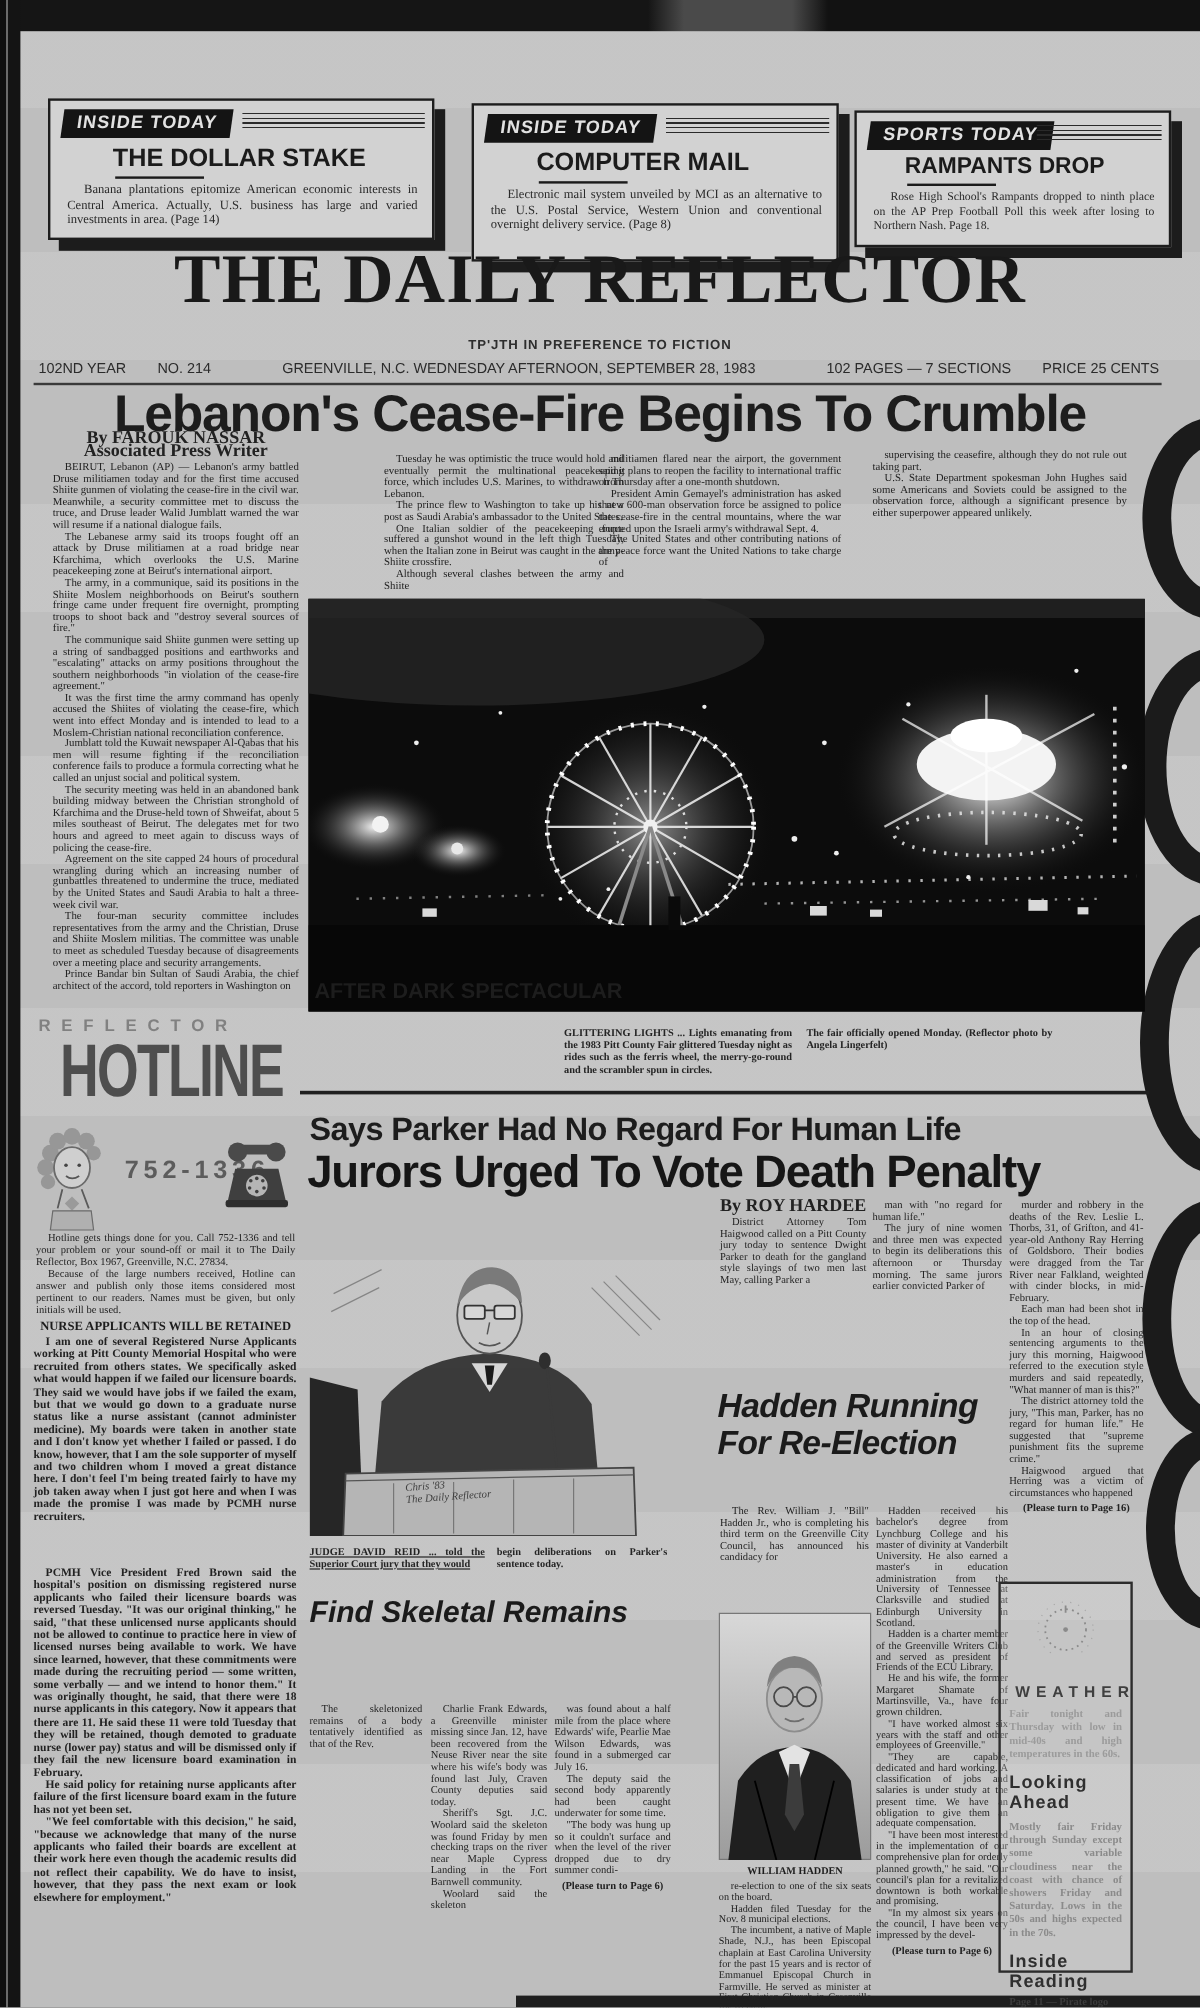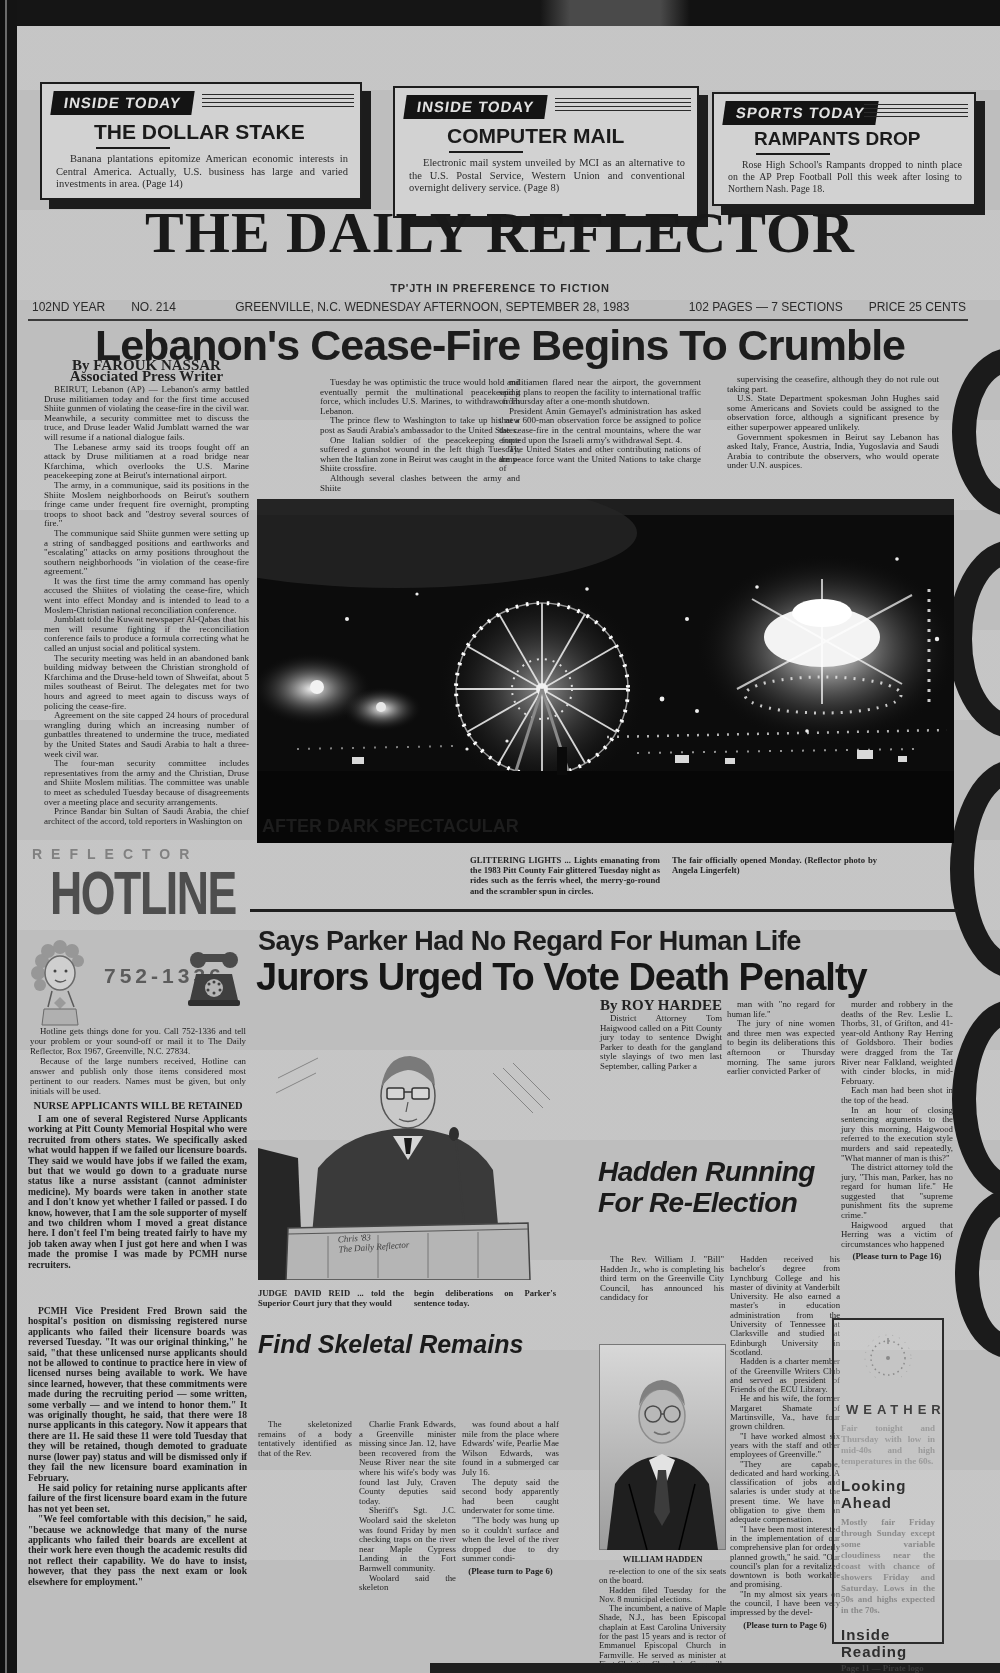--- a/index.html
+++ b/index.html
@@ -79,21 +79,21 @@
     letter-spacing:-2px;transform:scaleX(.72);transform-origin:left top;}
   .hotline-phone{position:absolute;left:104px;top:964px;font:bold 21px "Liberation Sans",sans-serif;letter-spacing:4px;color:#5c5c5c;}
   .hl-intro{left:30px;top:1026px;width:216px;font-size:8.8px;line-height:10px;}
   .hl-heading{position:absolute;left:30px;top:1100px;width:216px;text-align:center;font:bold 10.5px "Liberation Serif",serif;color:#1c1c1c;}
   .hl-letter{left:28px;top:1114px;width:219px;font-weight:bold;font-size:9.6px;line-height:10.4px;}
   .hl-answer{left:28px;top:1306px;width:219px;font-weight:bold;font-size:9.6px;line-height:10.4px;}
   
   .sketch{position:absolute;left:258px;top:1018px;width:298px;height:262px;}
   .signature{position:absolute;left:338px;top:1232px;transform:rotate(-4deg);
     font:italic 9px/10px "Liberation Serif",serif;color:#3f3f3f;}
-  .sketch-cap1{left:258px;top:1288px;width:146px;}
+  .sketch-cap1{left:258px;top:1288px;width:146px;text-decoration:underline;}
   .sketch-cap2{left:414px;top:1288px;width:142px;}
   .portrait{position:absolute;left:599px;top:1344px;width:127px;height:206px;}
   .portrait-cap{position:absolute;left:599px;top:1554px;width:127px;text-align:center;font:bold 8.5px "Liberation Serif",serif;color:#1d1d1d;}
   
   .weather{position:absolute;left:832px;top:1318px;width:108px;height:322px;border:2px solid #2c2c2c;background:rgba(214,214,214,.3);}
   .w-compass{display:block;margin:12px auto 0;}
   .w-title{text-align:right;font:bold 13px "Liberation Sans",sans-serif;letter-spacing:5px;color:#3f3f3f;margin-top:24px;margin-left:12px;}
   .w-text{margin:6px 7px 0;font:bold 9px/11px "Liberation Serif",serif;color:#9b9b9b;text-align:justify;}
   .w-sub{margin:10px 0 0 7px;font:bold 15px "Liberation Sans",sans-serif;letter-spacing:1px;color:#2f2f2f;}
   .w-ahead{color:#8a8a8a;}
@@ -184,21 +184,20 @@
       <div>
         <p>militiamen flared near the airport, the government said it plans to reopen the facility to international traffic on Thursday after a one-month shutdown.</p>
         <p>President Amin Gemayel's administration has asked that a 600-man observation force be assigned to police the cease-fire in the central mountains, where the war erupted upon the Israeli army's withdrawal Sept. 4.</p>
         <p>The United States and other contributing nations of the peace force want the United Nations to take charge of</p>
       </div>
     </div>
   <div class="news leb-col4">
       <div>
         <p>supervising the ceasefire, although they do not rule out taking part.</p>
         <p>U.S. State Department spokesman John Hughes said some Americans and Soviets could be assigned to the observation force, although a significant presence by either superpower appeared unlikely.</p>
-        <p>Government spokesmen in Beirut say Lebanon has asked Italy, France, Austria, India, Yugoslavia and Saudi Arabia to contribute the observers, who would operate under U.N. auspices.</p>
       </div>
     </div>
 
   <div class="photo-frame">
     <svg width="697" height="344" viewBox="0 0 697 344">
       <defs>
         <radialGradient id="g1">
           <stop offset="0" stop-color="#ffffff" stop-opacity="0.95"></stop>
           <stop offset="0.4" stop-color="#cccccc" stop-opacity="0.45"></stop>
           <stop offset="1" stop-color="#111111" stop-opacity="0"></stop>
@@ -378,21 +377,21 @@
   <div class="signature">
     <div>Chris '83</div>
     <div>The Daily Reflector</div>
   </div>
   <div class="photo-cap sketch-cap1">JUDGE DAVID REID ... told the Superior Court jury that they would</div>
   <div class="photo-cap sketch-cap2">begin deliberations on Parker's sentence today.</div>
 
   <div class="news pk-col1">
     <div class="byline">By ROY HARDEE</div>
     <div>
-        <p>District Attorney Tom Haigwood called on a Pitt County jury today to sentence Dwight Parker to death for the gangland style slayings of two men last September, calling Parker a</p>
+        <p>District Attorney Tom Haigwood called on a Pitt County jury today to sentence Dwight Parker to death for the gangland style slayings of two men last May, calling Parker a</p>
       </div>
   </div>
   <div class="news pk-col2">
       <div>
         <p>man with "no regard for human life."</p>
         <p>The jury of nine women and three men was expected to begin its deliberations this afternoon or Thursday morning. The same jurors earlier convicted Parker of</p>
       </div>
     </div>
   <div class="news pk-col3">
     <div>

